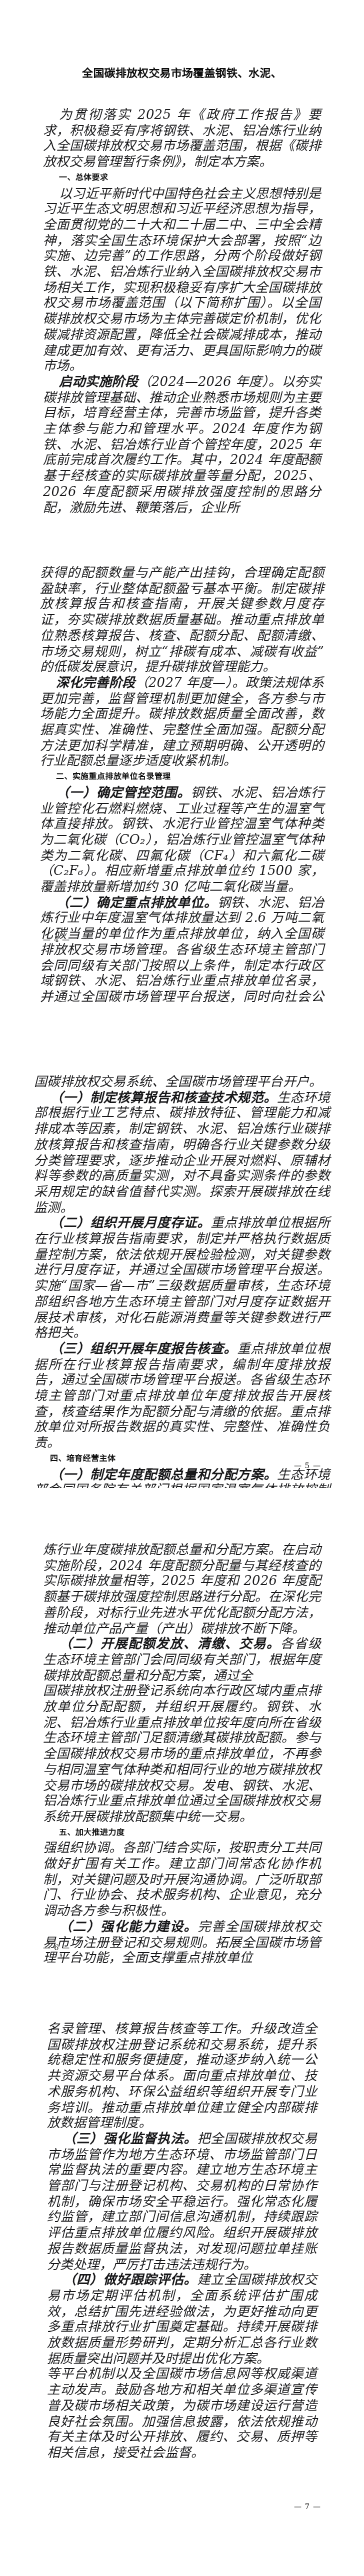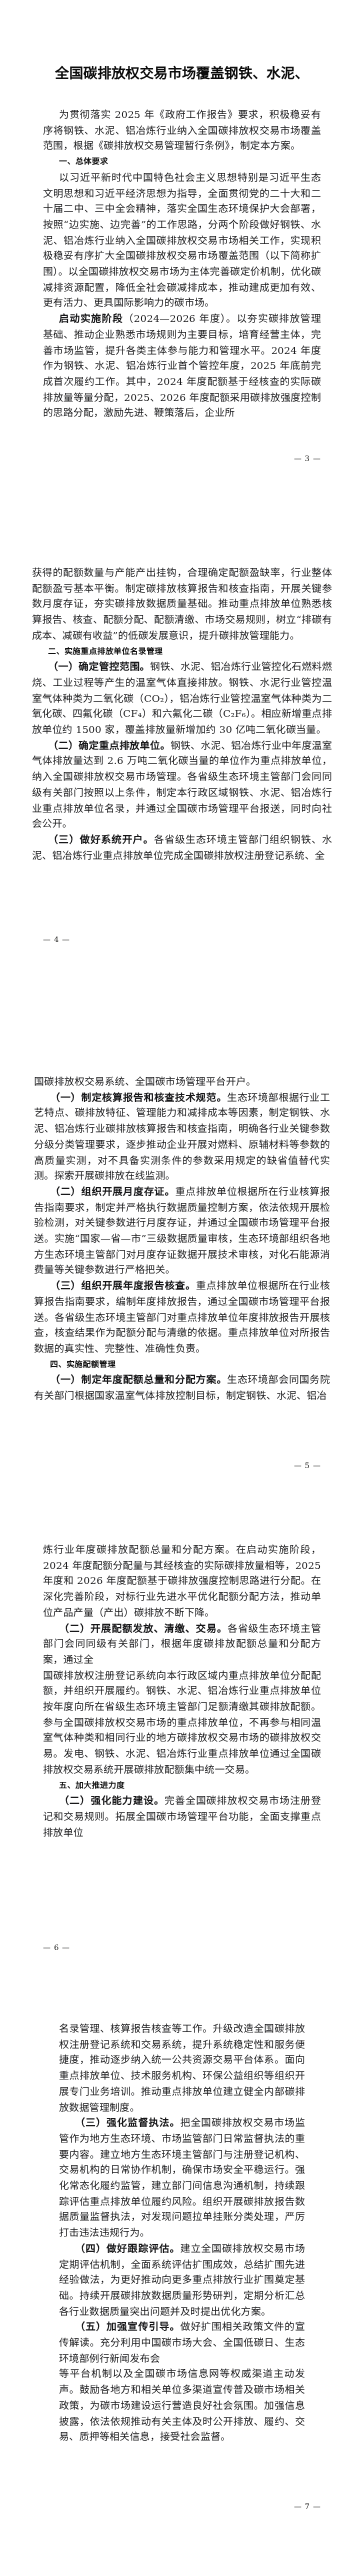--- a/index.html
+++ b/index.html
@@ -23,32 +23,32 @@
 
   
   .page {
     position: relative;
     width: 364px;
     box-sizing: border-box;
     background: #ffffff;
     overflow: hidden;
   }
   .page-1 { height: 520px; padding: 0 43px; }
-  .page-2 { height: 484px;  padding: 0 32px; }
+  .page-2 { height: 484px;  padding: 0 40px; }
   .page-3 { height: 484px;  padding: 0 34px; }
   .page-4 { height: 484px;  padding: 0 43px; }
-  .page-5 { height: 603px; padding: 0 59px; }
+  .page-5 { height: 603px; padding: 0 47px; }
 
   .page-body { position: relative; }
 
   
   .doc-title {
     font-family: "DejaVu Sans", "Liberation Sans", sans-serif;
     font-weight: bold;
-    font-size: 14px;
+    font-size: 11px;
     line-height: 17px;
     text-align: center;
     letter-spacing: 0.1px;
     color: #0d0d0d;
     margin: 0;
   }
   .title-line { display: block; white-space: nowrap; }
   .title-line-2 { letter-spacing: 1.1px; }
 
   
@@ -58,28 +58,29 @@
     font-size: 8px;
     line-height: 15.7px;
     color: #101010;
     text-indent: 16px;
     margin: 0;
     letter-spacing: 0.2px;
   }
 
   
   .p {
-    font-size: 10px;
+    font-size: 13px;
     line-height: 15.7px;
     text-align: justify;
     text-justify: inter-ideograph;
     text-indent: 16px;
     margin: 0;
     letter-spacing: 0.1px;
     color: #18181a;
+    font-style: italic;
   }
   .p.cont { text-indent: 0; }
 
   .lead {
     font-family: "DejaVu Sans", "Liberation Sans", sans-serif;
     font-weight: bold;
     letter-spacing: 0.2px;
   }
 
   .chem { font-family: "DejaVu Serif", "Liberation Serif", serif; margin-top: 17px; }
@@ -131,20 +132,23 @@
 
     <div class="page-number pn-right" style="bottom:56px;">— 3 —</div>
   </section>
 
   <section class="page page-2">
     <div class="spacer-top-2"></div>
 
     <div class="page-body">
       <p class="p cont">获得的配额数量与产能产出挂钩，合理确定配额盈缺率，行业整体配额盈亏基本平衡。制定碳排放核算报告和核查指南，开展关键参数月度存证，夯实碳排放数据质量基础。推动重点排放单位熟悉核算报告、核查、配额分配、配额清缴、市场交易规则，树立“排碳有成本、减碳有收益”的低碳发展意识，提升碳排放管理能力。</p>
 
+      <p class="p">
+        <span class="lead">深化完善阶段</span><span>（2027 年度—）。政策法规体系更加完善，监督管理机制更加健全，各方参与市场能力全面提升。碳排放数据质量全面改善，数据真实性、准确性、完整性全面加强。配额分配方法更加科学精准，建立预期明确、公开透明的行业配额总量逐步适度收紧机制。</span>
+      </p>
 
       <h2 class="h-section">二、实施重点排放单位名录管理</h2>
 
       <p class="p">
         <span class="lead">（一）确定管控范围。</span><span class="chem">钢铁、水泥、铝冶炼行业管控化石燃料燃烧、工业过程等产生的温室气体直接排放。钢铁、水泥行业管控温室气体种类为二氧化碳（CO₂），铝冶炼行业管控温室气体种类为二氧化碳、四氟化碳（CF₄）和六氟化二碳（C₂F₆）。相应新增重点排放单位约 1500 家，覆盖排放量新增加约 30 亿吨二氧化碳当量。</span>
       </p>
 
       <p class="p">
         <span class="lead">（二）确定重点排放单位。</span><span>钢铁、水泥、铝冶炼行业中年度温室气体排放量达到 2.6 万吨二氧化碳当量的单位作为重点排放单位，纳入全国碳排放权交易市场管理。各省级生态环境主管部门会同同级有关部门按照以上条件，制定本行政区域钢铁、水泥、铝冶炼行业重点排放单位名录，并通过全国碳市场管理平台报送，同时向社会公开。</span>
       </p>
@@ -169,21 +173,21 @@
       </p>
 
       <p class="p">
         <span class="lead">（二）组织开展月度存证。</span><span>重点排放单位根据所在行业核算报告指南要求，制定并严格执行数据质量控制方案，依法依规开展检验检测，对关键参数进行月度存证，并通过全国碳市场管理平台报送。实施“国家—省—市”三级数据质量审核，生态环境部组织各地方生态环境主管部门对月度存证数据开展技术审核，对化石能源消费量等关键参数进行严格把关。</span>
       </p>
 
       <p class="p">
         <span class="lead">（三）组织开展年度报告核查。</span><span>重点排放单位根据所在行业核算报告指南要求，编制年度排放报告，通过全国碳市场管理平台报送。各省级生态环境主管部门对重点排放单位年度排放报告开展核查，核查结果作为配额分配与清缴的依据。重点排放单位对所报告数据的真实性、完整性、准确性负责。</span>
       </p>
 
-      <h2 class="h-section">四、实施配额管理</h2>
+      <h2 class="h-section">四、培育经营主体</h2>
 
       <p class="p">
         <span class="lead">（一）制定年度配额总量和分配方案。</span><span>生态环境部会同国务院有关部门根据国家温室气体排放控制目标，制定钢铁、水泥、铝冶</span>
       </p>
     </div>
 
     <div class="page-number pn-right" style="bottom:16.5px;">— 5 —</div>
   </section>
 
   <section class="page page-4">
@@ -194,20 +198,21 @@
 
       <p class="p">
         <span class="lead">（二）开展配额发放、清缴、交易。</span><span>各省级生态环境主管部门会同同级有关部门，根据年度碳排放配额总量和分配方案，通过全</span>
       </p>
 
       <p class="p cont">国碳排放权注册登记系统向本行政区域内重点排放单位分配配额，并组织开展履约。钢铁、水泥、铝冶炼行业重点排放单位按年度向所在省级生态环境主管部门足额清缴其碳排放配额。参与全国碳排放权交易市场的重点排放单位，不再参与相同温室气体种类和相同行业的地方碳排放权交易市场的碳排放权交易。发电、钢铁、水泥、铝冶炼行业重点排放单位通过全国碳排放权交易系统开展碳排放配额集中统一交易。</p>
 
       <h2 class="h-section">五、加大推进力度</h2>
 
 
+      <p class="p cont">强组织协调。各部门结合实际，按职责分工共同做好扩围有关工作。建立部门间常态化协作机制，对关键问题及时开展沟通协调。广泛听取部门、行业协会、技术服务机构、企业意见，充分调动各方参与积极性。</p>
 
       <p class="p">
         <span class="lead">（二）强化能力建设。</span><span>完善全国碳排放权交易市场注册登记和交易规则。拓展全国碳市场管理平台功能，全面支撑重点排放单位</span>
       </p>
     </div>
 
     <div class="page-number pn-left" style="bottom:18.5px;">— 6 —</div>
   </section>
 
   <section class="page page-5">
@@ -217,23 +222,20 @@
       <p class="p cont">名录管理、核算报告核查等工作。升级改造全国碳排放权注册登记系统和交易系统，提升系统稳定性和服务便捷度，推动逐步纳入统一公共资源交易平台体系。面向重点排放单位、技术服务机构、环保公益组织等组织开展专门业务培训。推动重点排放单位建立健全内部碳排放数据管理制度。</p>
 
       <p class="p">
         <span class="lead">（三）强化监督执法。</span><span>把全国碳排放权交易市场监管作为地方生态环境、市场监管部门日常监督执法的重要内容。建立地方生态环境主管部门与注册登记机构、交易机构的日常协作机制，确保市场安全平稳运行。强化常态化履约监管，建立部门间信息沟通机制，持续跟踪评估重点排放单位履约风险。组织开展碳排放报告数据质量监督执法，对发现问题拉单挂账分类处理，严厉打击违法违规行为。</span>
       </p>
 
       <p class="p">
         <span class="lead">（四）做好跟踪评估。</span><span>建立全国碳排放权交易市场定期评估机制，全面系统评估扩围成效，总结扩围先进经验做法，为更好推动向更多重点排放行业扩围奠定基础。持续开展碳排放数据质量形势研判，定期分析汇总各行业数据质量突出问题并及时提出优化方案。</span>
       </p>
 
-      <p class="p">
-        <span class="lead">（五）加强宣传引导。</span><span>做好扩围相关政策文件的宣传解读。充分利用中国碳市场大会、全国低碳日、生态环境部例行新闻发布会</span>
-      </p>
 
       <p class="p cont">等平台机制以及全国碳市场信息网等权威渠道主动发声。鼓励各地方和相关单位多渠道宣传普及碳市场相关政策，为碳市场建设运行营造良好社会氛围。加强信息披露，依法依规推动有关主体及时公开排放、履约、交易、质押等相关信息，接受社会监督。</p>
     </div>
 
     <div class="page-number pn-right" style="bottom:63px;">— 7 —</div>
   </section>
 
 </div>
 
 

